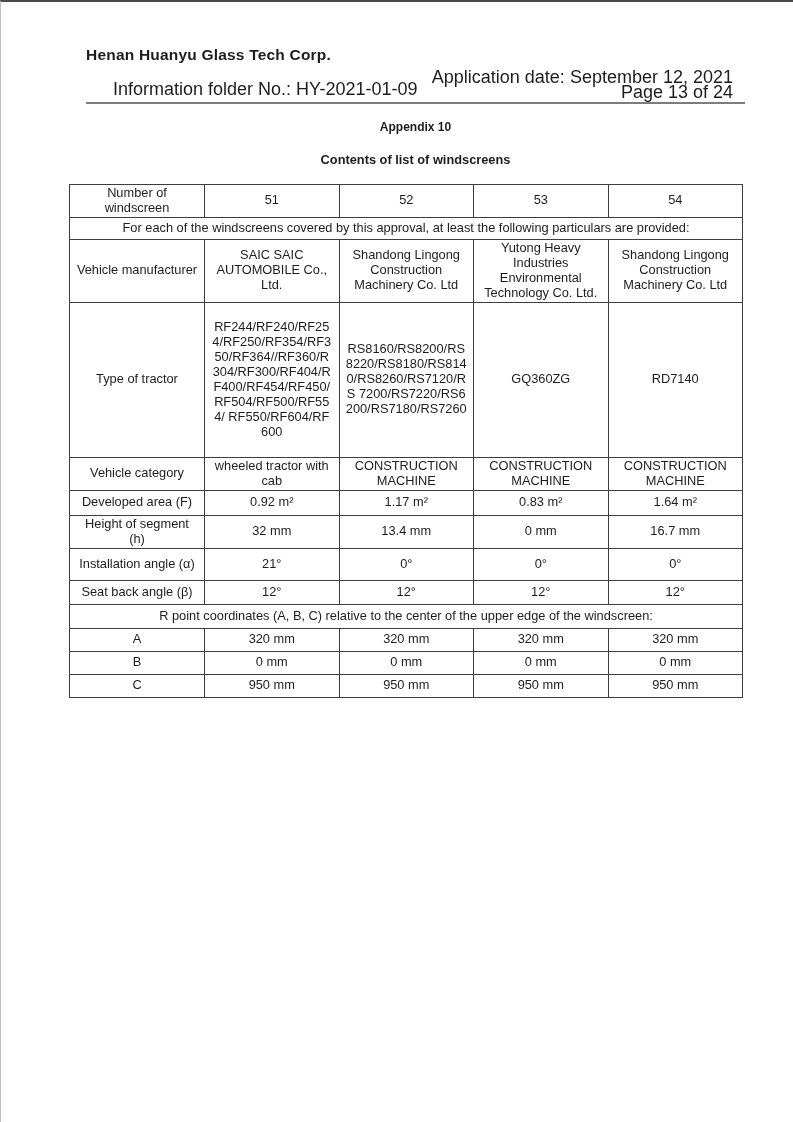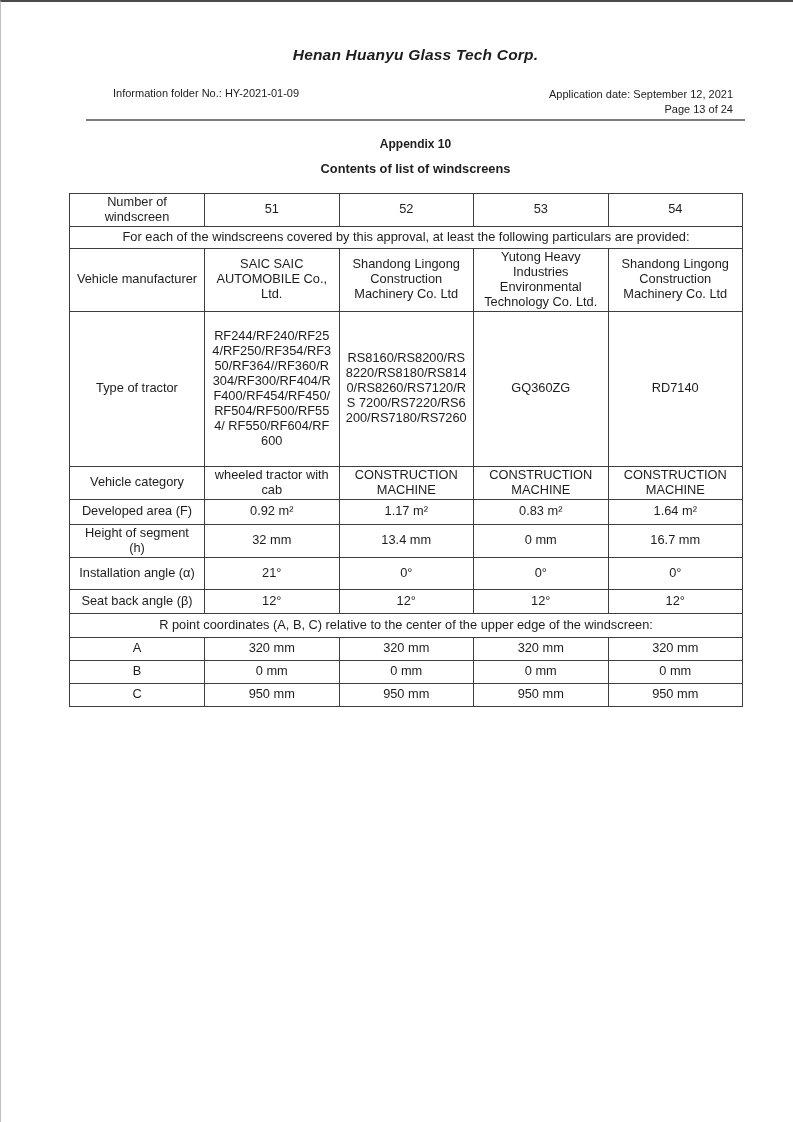--- a/index.html
+++ b/index.html
@@ -9,41 +9,39 @@
     height: 1122px;
     background: #ffffff;
     font-family: "Liberation Sans", sans-serif;
     color: #1d1d1d;
     border-top: 2px solid #4a4a4a;
     border-left: 1px solid #bfbfbf;
     overflow: hidden;
   }
   .header-block { margin: 44px 48px 0 85px; }
   .company-title {
-    text-align: center;
     font-size: 15.5px;
     font-weight: bold;
     letter-spacing: 0.2px;
-    font-style: italic;
   }
   .meta-row {
     display: flex;
     justify-content: space-between;
-    align-items: flex-start;
-    margin-top: 23px;
-    font-size: 11px;
+    align-items: flex-end;
+    margin-top: 6px;
+    font-size: 18px;
   }
   .meta-left { padding-left: 27px; white-space: nowrap; }
   .meta-right { text-align: right; line-height: 15px; padding-right: 12px; }
   .header-rule { border: none; border-top: 2px solid #7d7d7d; margin-top: 2px; }
   .appendix-title {
     text-align: center; font-weight: bold; font-size: 12px; margin-top: 16px;
   }
   .doc-subtitle {
-    text-align: center; font-weight: bold; font-size: 12.8px; margin-top: 10px;
+    text-align: center; font-weight: bold; font-size: 12.8px; margin-top: 18px;
   }
 
   table.spec {
     border-collapse: collapse;
     table-layout: fixed;
     margin: 17px 0 0 68px;
     width: 673px;
     font-size: 12.8px;
     line-height: 1.17;
     color: #1d1d1d;

